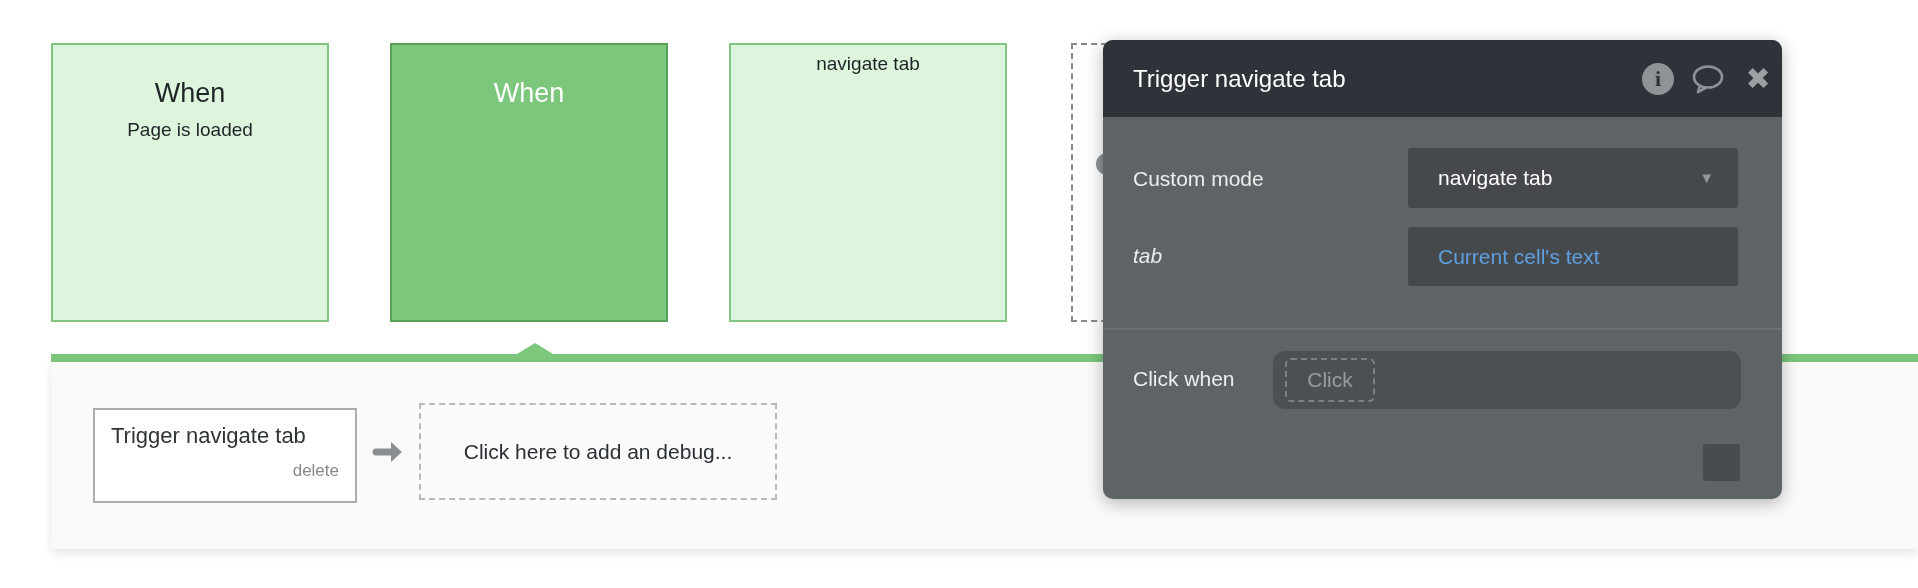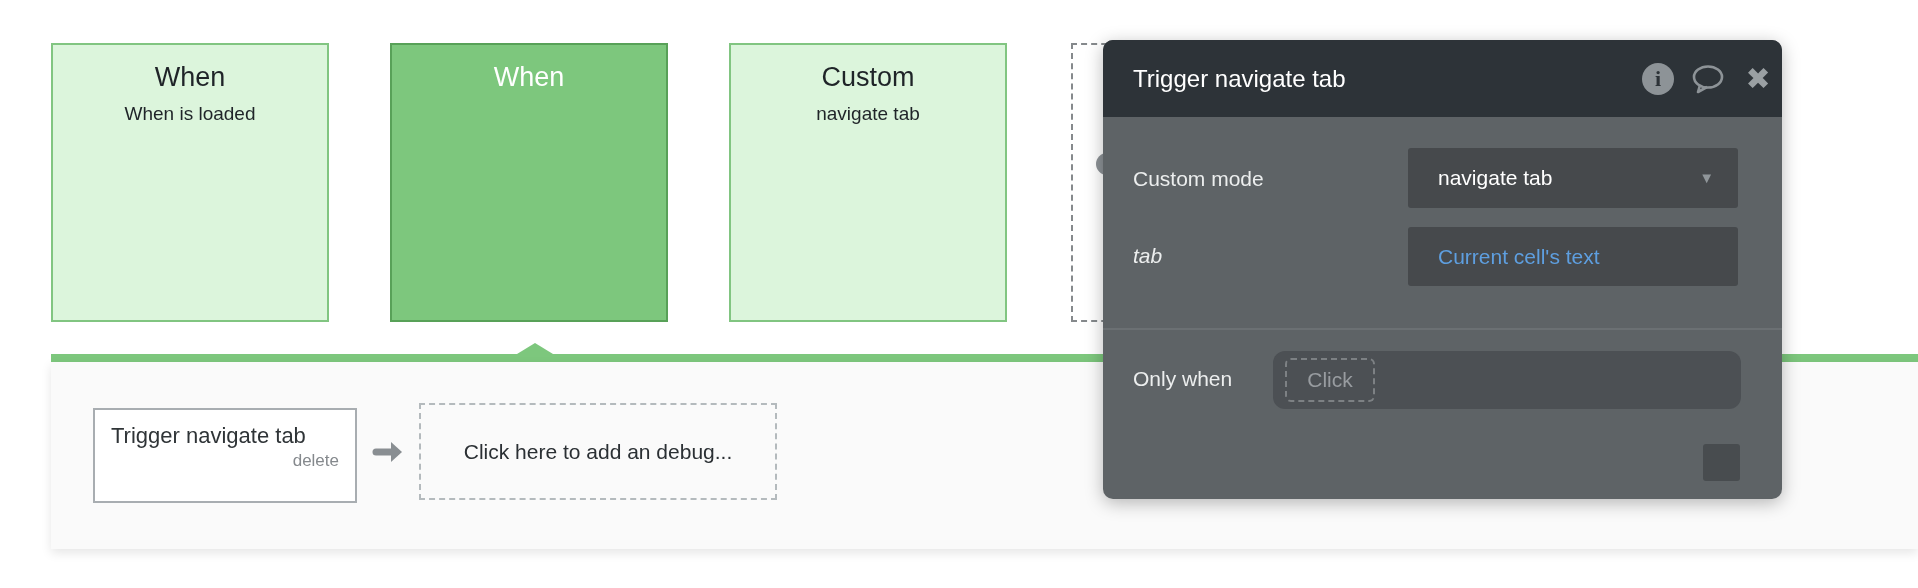--- a/index.html
+++ b/index.html
@@ -6,21 +6,21 @@
   html,body { width:1918px; height:588px; background:#ffffff; overflow:hidden;
               font-family:"Liberation Sans","DejaVu Sans",sans-serif; }
   .stage { position:relative; width:1918px; height:588px; }
 
   
   .event-card { position:absolute; top:43px; width:278px; height:279px;
                 text-align:center; z-index:2; }
   .card-light { background:#dcf5dc; border:2px solid #81c581; }
   .card-selected { background:#7dc77d; border:2px solid #58a158; color:#ffffff; }
   .card-dashed { background:#ffffff; border:2px dashed #85898c; }
-  .event-title { margin-top:14px; font-size:27px; line-height:36px; color:#1f2428; font-weight:400; }
+  .event-title { margin-top:30px; font-size:27px; line-height:36px; color:#1f2428; font-weight:400; }
   .card-selected .event-title { color:#ffffff; }
   .event-subtitle { margin-top:6px; font-size:19px; line-height:26px; color:#1f2428; padding:0 26px; }
   .card-selected .event-subtitle { color:#ffffff; }
   .pos-1 { left:51px; } .pos-2 { left:390px; } .pos-3 { left:729px; } .pos-4 { left:1071px; }
 
   
   .peek-circle { position:absolute; left:1096px; top:153px; width:22px; height:22px;
                  border-radius:50%; background:#8d9297; z-index:3; }
 
   
@@ -30,21 +30,21 @@
                     border-left:18px solid transparent; border-right:18px solid transparent;
                     border-bottom:11px solid #7dc77d; z-index:1; }
 
   
   .action-panel { position:absolute; left:51px; top:362px; width:1867px; height:187px;
                   background:#fafafa; box-shadow:0 4px 10px rgba(0,0,0,0.10); z-index:1; }
   .step-card { position:absolute; left:42px; top:46px; width:264px; height:95px;
                background:#ffffff; border:2px solid #a8adb1; padding:10px 16px 8px 16px; }
   .step-label  { font-size:17px; line-height:21px; color:#85898d; }
   .step-title  { font-size:22px; line-height:28px; color:#2f3437; margin-top:2px; white-space:nowrap; }
-  .step-delete { font-size:17px; line-height:21px; color:#85898d; text-align:right; margin-top:0; cursor:pointer; }
+  .step-delete { font-size:17px; line-height:21px; color:#85898d; text-align:right; margin-top:10px; cursor:pointer; }
   .step-arrow { position:absolute; left:321px; top:72px; width:36px; height:36px; }
   .add-action-box { position:absolute; left:368px; top:41px; width:358px; height:97px;
                     border:2px dashed #b4babd; text-align:center; }
   .add-action-label { font-size:21px; line-height:93px; color:#2b3034; white-space:nowrap; }
 
   
   .popup { position:absolute; left:1103px; top:40px; width:679px; height:459px;
            background:#5e6366; border-radius:10px; box-shadow:0 4px 18px rgba(0,0,0,0.28); z-index:5; }
   .popup-header { position:absolute; left:0; top:0; width:679px; height:77px;
                   background:#2d3338; border-radius:10px 10px 0 0; }
@@ -84,29 +84,28 @@
   .breakpoint-checkbox { position:absolute; left:600px; top:404px; width:37px; height:37px;
                          background:#484c4f; border-radius:3px; cursor:pointer; }
 </style>
 </head>
 <body>
 
 <div class="stage">
 
   <div class="event-card card-light pos-1">
     <div class="event-title">When</div>
-    <div class="event-subtitle">When is loaded</div>
+    <div class="event-subtitle">Page is loaded</div>
   </div>
 
   <div class="event-card card-selected pos-2">
     <div class="event-title">When</div>
   </div>
 
   <div class="event-card card-light pos-3">
-    <div class="event-title">Custom</div>
     <div class="event-subtitle">navigate tab</div>
   </div>
 
   <div class="event-card card-dashed pos-4"></div>
 
   <div class="peek-circle"></div>
 
   <div class="green-triangle"></div>
   <div class="green-bar"></div>
 
@@ -150,21 +149,21 @@
       <div class="dropdown-caret">▼</div>
     </div>
 
     <div class="popup-row-label lbl-tab">tab</div>
     <div class="expr-field">
       <div class="expr-text">Current cell's text</div>
     </div>
 
     <div class="popup-divider"></div>
 
-    <div class="popup-row-label lbl-only-when">Only when</div>
+    <div class="popup-row-label lbl-only-when">Click when</div>
     <div class="onlywhen-field">
       <div class="click-chip">
         <div class="click-chip-label">Click</div>
       </div>
     </div>
 
     <div class="breakpoint-checkbox"></div>
 
   </div>
 

